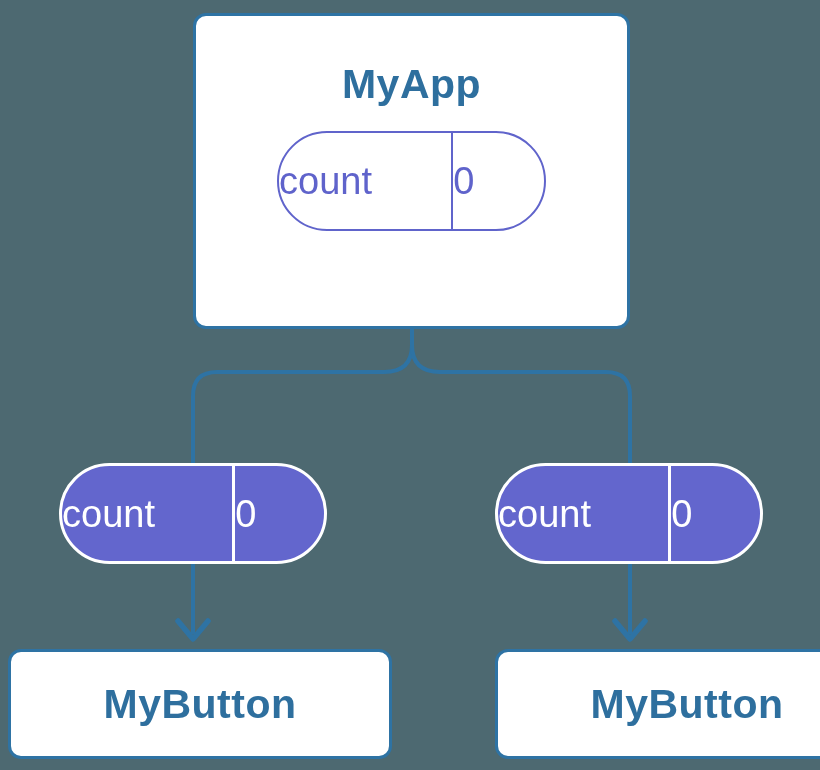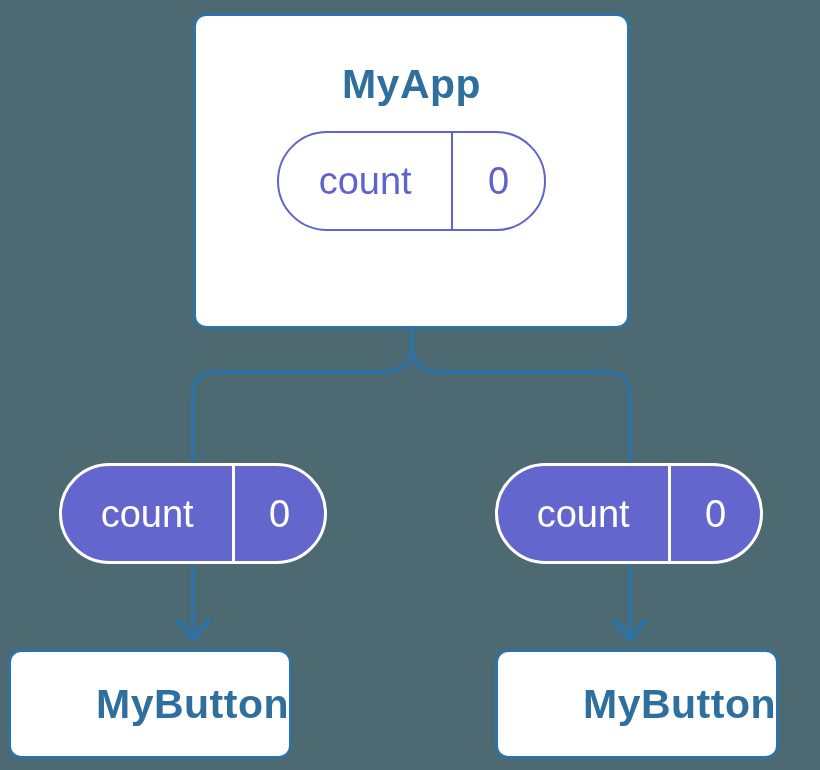--- a/index.html
+++ b/index.html
@@ -62,21 +62,20 @@
   }
   .pill {
     display: flex;
     box-sizing: border-box;
     border-radius: 52px;
     overflow: hidden;
   }
   .pill-cell {
     display: flex;
     align-items: center;
-    justify-content: center;
     box-sizing: border-box;
   }
   .pill-label-cell { width: 65%; }
   .pill-value-cell { width: 35%; }
   .pill-outline {
     margin-top: 26px;
     width: 269px;
     height: 100px;
     background: #ffffff;
     border: 2.5px solid #6064cb;
@@ -99,25 +98,25 @@
   }
   .pill-solid-left { left: 59px; }
   .pill-solid-right { left: 495px; }
   .pill-text {
     font-size: 38px;
     font-weight: 400;
     line-height: 1;
   }
   .node-child {
     top: 649px;
-    width: 284px;
+    width: 384px;
     height: 110px;
     display: flex;
     align-items: center;
-    justify-content: flex-end;
+    justify-content: center;
   }
   .node-child-left { left: 8px; }
   .node-child-right { left: 495px; }
 </style>
 </head>
 <body>
 
 <div class="canvas">
 
   <svg class="connectors" viewBox="0 0 820 770" aria-hidden="true">

